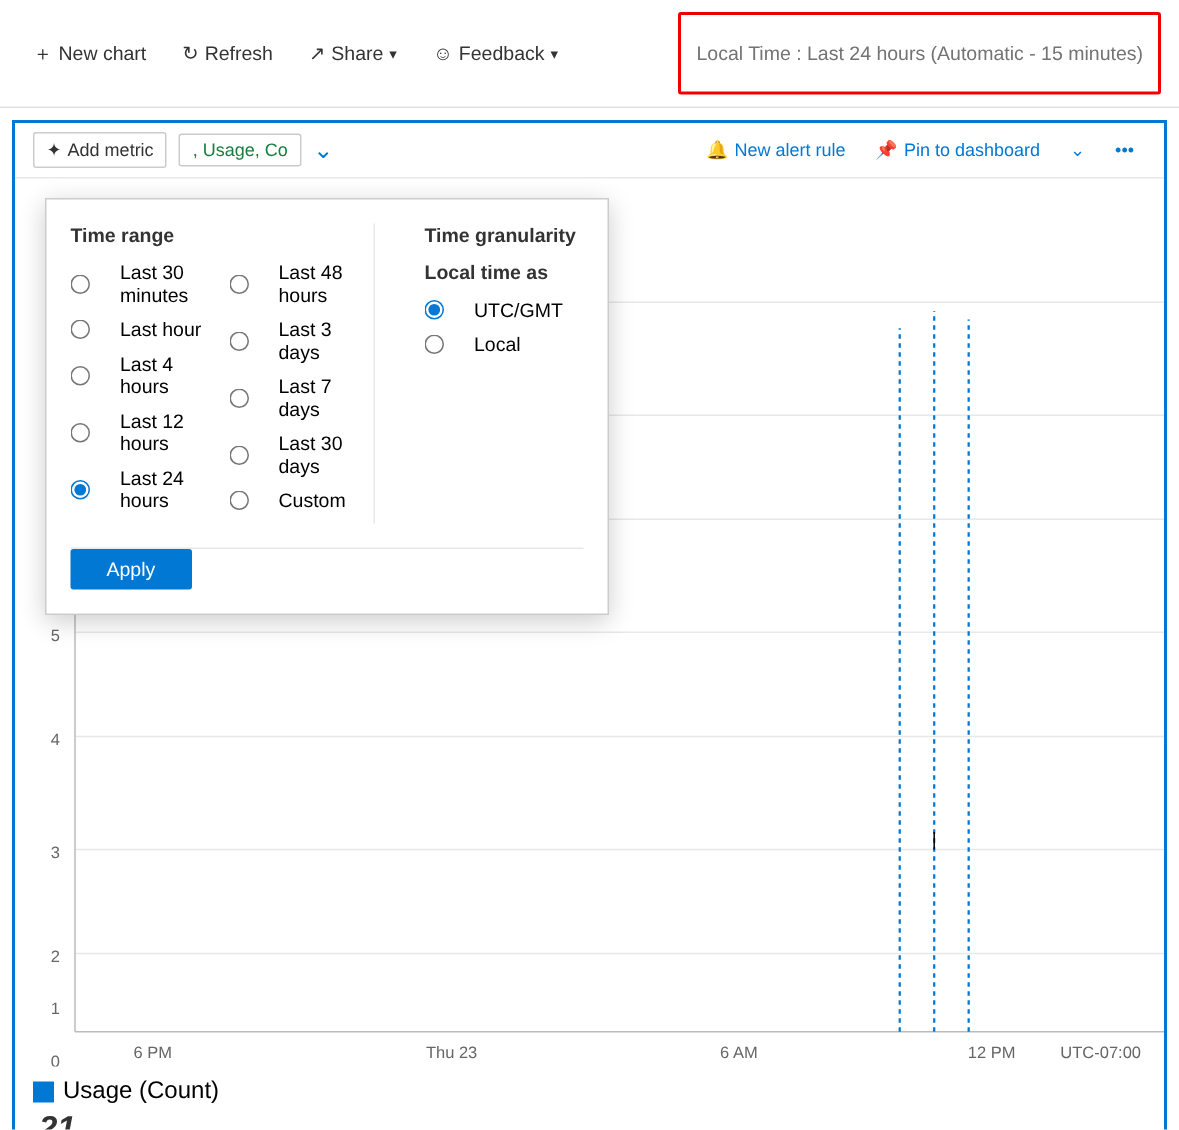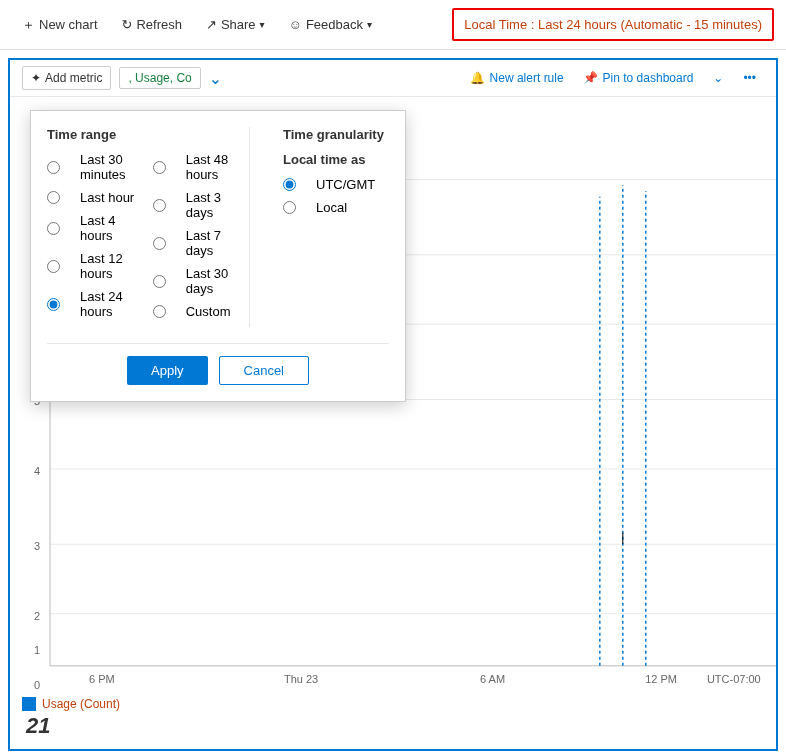--- a/index.html
+++ b/index.html
@@ -10,21 +10,21 @@
       padding: 8px 12px; border-bottom: 1px solid #e0e0e0;
       background: #fff;
     }
     .toolbar-btn {
       display: flex; align-items: center; gap: 4px;
       padding: 5px 10px; border: none; background: none;
       cursor: pointer; font-size: 13px; color: #333;
     }
     .time-range-badge {
       margin-left: auto; border: 2px solid #e00; border-radius: 2px;
-      padding: 7px 10px; font-size: 13px; color: #c2410c;
+      padding: 18px 10px; font-size: 13px; color: #737373;
     }
 
     .main-container {
       border: 2px solid #0078d4; margin: 8px; position: relative;
       height: calc(753px - 60px); overflow: hidden;
     }
 
     .chart-toolbar {
       display: flex; align-items: center; padding: 6px 12px;
       border-bottom: 1px solid #e8e8e8; gap: 8px;
@@ -65,22 +65,22 @@
     .radio-item input[type="radio"] { margin: 0; cursor: pointer; accent-color: #0078d4; }
 
     .popup-right { border-left: 1px solid #e8e8e8; padding-left: 33px; min-width: 140px; }
 
     .granularity-select {
       border: 1px solid #ccc; padding: 3px 6px; font-size: 13px;
       cursor: pointer; background: #fff; margin-bottom: 12px;
     }
 
     .popup-buttons {
-      display: flex; justify-content: center; gap: 11px;
-      margin-top: 16px; padding-top: 12px; border-top: 1px solid #e8e8e8;
+      display: flex; gap: 11px;
+      margin-top: 16px; border-top: 1px solid #e8e8e8;
     }
     .btn-apply {
       background: #0078d4; color: #fff; border: none;
       padding: 6px 24px; cursor: pointer; font-size: 13px; border-radius: 2px;
     }
     .btn-cancel {
       background: #fff; color: #0078d4; border: 1px solid #0078d4;
       padding: 6px 24px; cursor: pointer; font-size: 13px; border-radius: 2px;
     }
   </style>
@@ -196,21 +196,20 @@
         </label>
         <label class="radio-item">
           <input type="radio" name="showtime" style=""> 
             <span>Local</span>
         </label>
       </div>
     </div>
 
     <div class="popup-buttons">
       <button class="btn-apply">Apply</button>
-      <button class="btn-cancel">Cancel</button>
     </div>
   </div>
 
   <div style="position:absolute; top:50px; left:0; right:0; bottom:60px;">
     <svg width="100%" height="100%" xmlns="http://www.w3.org/2000/svg" preserveAspectRatio="none">
 
       <line x1="40" y1="12%" x2="100%" y2="12%" stroke="#e8e8e8" stroke-width="1"></line>
       <line x1="40" y1="25%" x2="100%" y2="25%" stroke="#e8e8e8" stroke-width="1"></line>
       <line x1="40" y1="37%" x2="100%" y2="37%" stroke="#e8e8e8" stroke-width="1"></line>
       <line x1="40" y1="50%" x2="100%" y2="50%" stroke="#e8e8e8" stroke-width="1"></line>
@@ -243,18 +242,18 @@
 
       <polyline points="77%,96% 77%,74% 80%,74% 80%,72% 83%,72% 83%,75% 84%,96%" fill="none" stroke="#0078d4" stroke-width="1.5"></polyline>
 
       <line x1="80%" y1="75%" x2="80%" y2="73%" stroke="#000" stroke-width="1"></line>
     </svg>
   </div>
 
   <div style="position:absolute; bottom:0; left:0; right:0; height:60px; padding:8px 12px;">
     <div style="display:flex; align-items:center; gap:6px; margin-bottom:2px;">
       <div style="width:14px; height:14px; background:#0078d4;"></div>
-      <span style="font-size:12px; color:#c2410c;">Usage (Count)</span>
+      <span style="font-size:16px; color:#000000;">Usage (Count)</span>
     </div>
     <div style="font-size:22px; font-weight:700; color:#333; margin-left:4px;font-style:italic;">21</div>
   </div>
 
 </div>
 
 </body></html>

